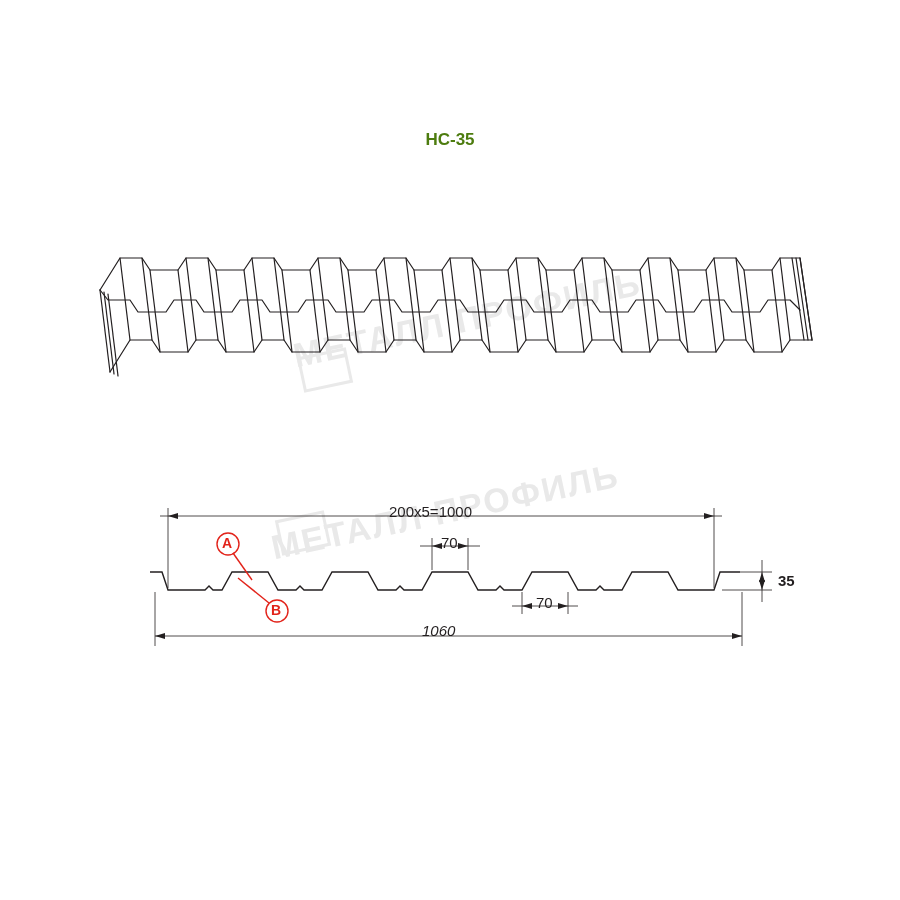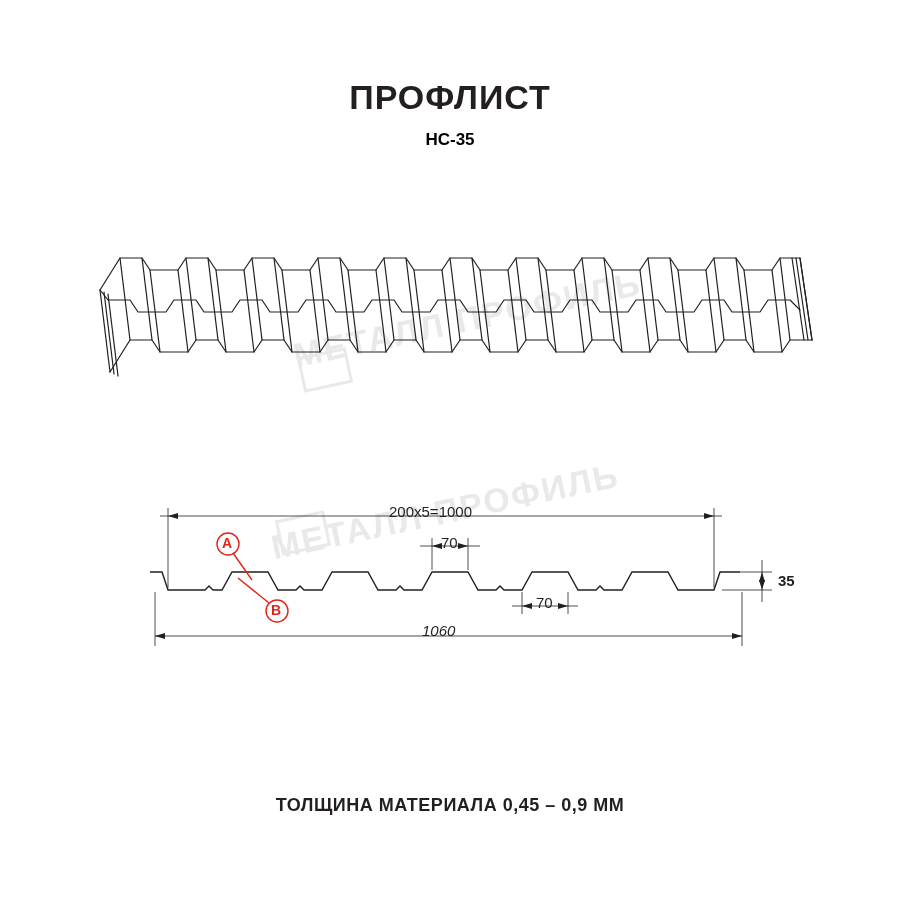--- a/index.html
+++ b/index.html
@@ -31,21 +31,21 @@
     color: #231f20;
   }
   .subtitle {
     position: absolute;
     top: 130px;
     left: 0;
     width: 900px;
     text-align: center;
     font-size: 17px;
     font-weight: bold;
-    color: #000000;
+    color: #4d7c0f;
   }
   .footnote {
     position: absolute;
     top: 795px;
     left: 0;
     width: 900px;
     text-align: center;
     font-size: 18px;
     font-weight: bold;
     letter-spacing: 0.5px;
@@ -76,21 +76,20 @@
     transform: rotate(-12deg);
   }
   .wmbox1 { top: 352px; left: 300px; }
   .wmbox2 { top: 515px; left: 278px; }
 </style>
 </head>
 <body>
 
 <div class="page">
 
-  <div class="title">ПРОФЛИСТ</div>
   <div class="subtitle">НС-35</div>
 
   <div class="wm wm1">МЕТАЛЛ ПРОФИЛЬ</div>
   <div class="wmbox wmbox1"></div>
   <div class="wm wm2">МЕТАЛЛ ПРОФИЛЬ</div>
   <div class="wmbox wmbox2"></div>
 
   <svg class="art" width="900" height="900" viewBox="0 0 900 900">
     <g fill="none" stroke="#231f20" stroke-width="1.2" stroke-linejoin="round" stroke-linecap="round">
 
@@ -248,15 +247,14 @@
 
   <div style="position:absolute; left:389px; top:503px; font-size:15px;">200х5=1000</div>
   <div style="position:absolute; left:441px; top:534px; font-size:15px;">70</div>
   <div style="position:absolute; left:536px; top:594px; font-size:15px;">70</div>
   <div style="position:absolute; left:422px; top:622px; font-size:15px;font-style:italic;">1060</div>
   <div style="position:absolute; left:778px; top:572px; font-size:15px;font-weight:bold;">35</div>
 
   <div style="position:absolute; left:222px; top:535px; font-size:14px; color:#e2231a; font-weight:bold;">A</div>
   <div style="position:absolute; left:271px; top:602px; font-size:14px; color:#e2231a; font-weight:bold;">B</div>
 
-  <div class="footnote">ТОЛЩИНА МАТЕРИАЛА 0,45 – 0,9 ММ</div>
 
 </div>
 
 </body></html>

